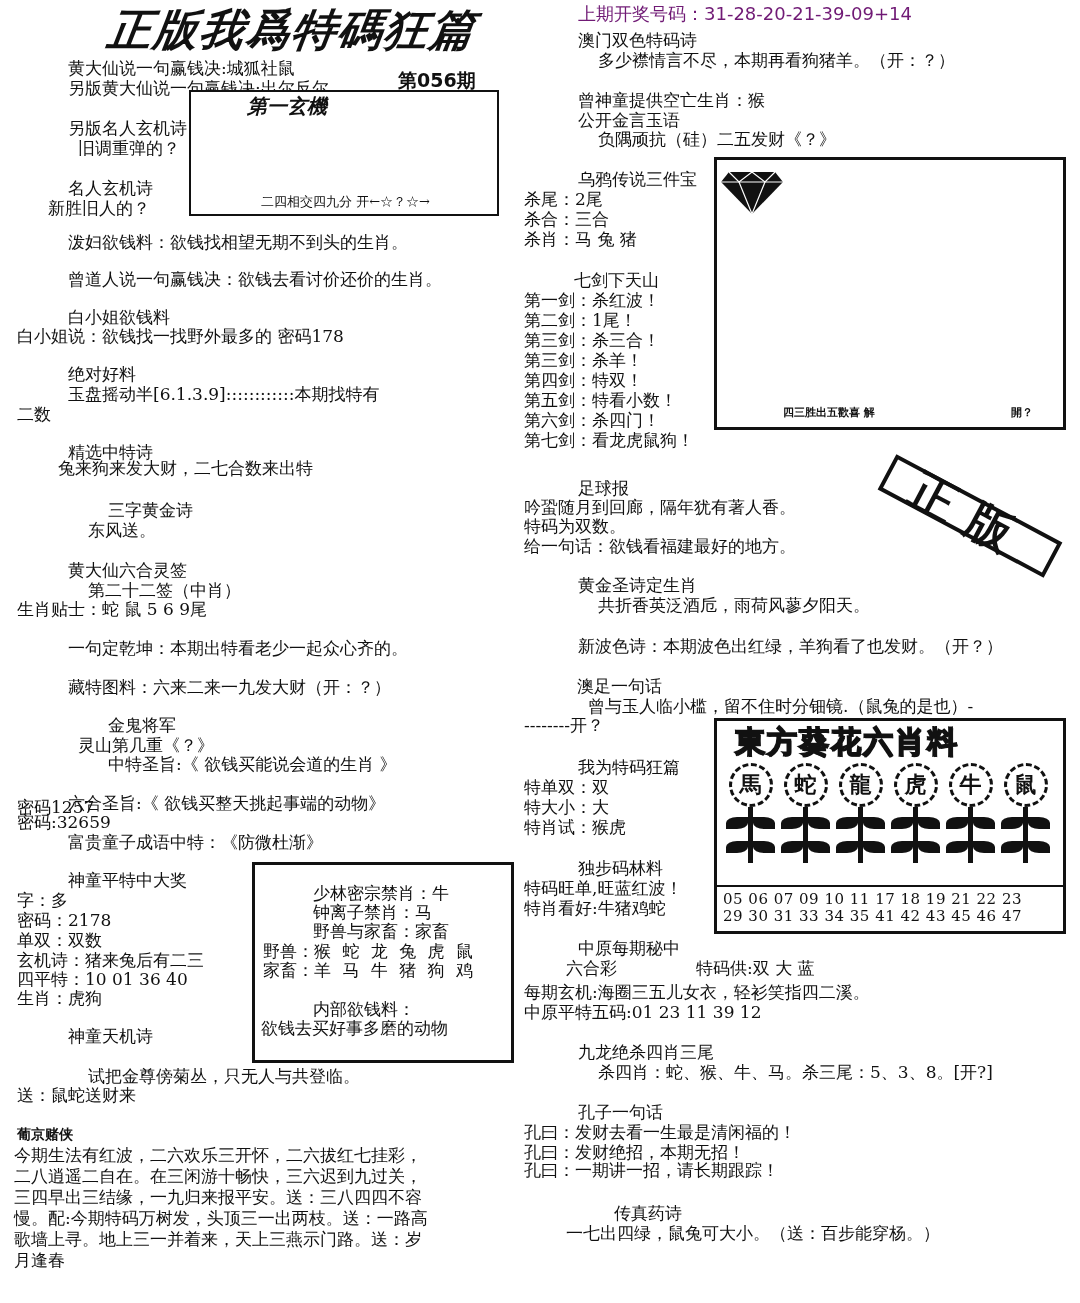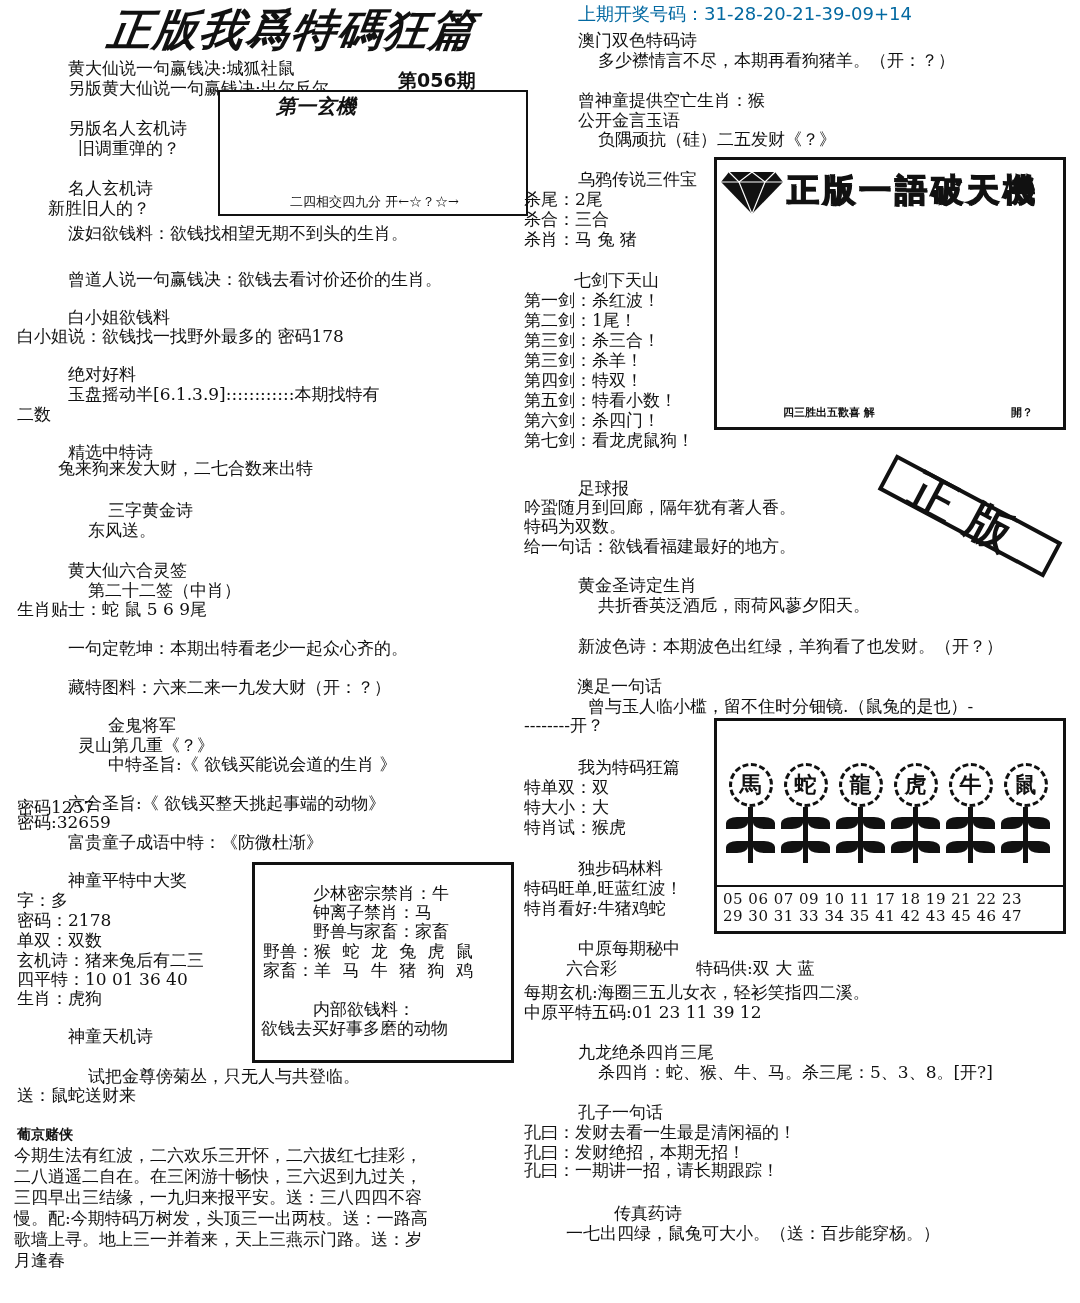--- a/index.html
+++ b/index.html
@@ -2,21 +2,21 @@
 <html><head>
 <meta charset="utf-8">
 <style>
   html,body{margin:0;padding:0;background:#fff;}
   body{width:1080px;height:1303px;position:relative;overflow:hidden;
        font-family:"DejaVu Serif","Liberation Serif",serif;color:#111;font-size:17px;line-height:20px;}
   .abs{position:absolute;white-space:pre;}
   .title{font-family:"DejaVu Sans","Liberation Sans",sans-serif;font-weight:900;font-style:italic;
          font-size:44px;line-height:48px;letter-spacing:2px;transform:skewX(-8deg);}
   .issue{font-family:"DejaVu Sans","Liberation Sans",sans-serif;font-weight:bold;font-size:19px;text-align:right;}
-  .red{color:#0369a1;font-family:"DejaVu Sans","Liberation Sans",sans-serif;font-size:18px;line-height:20px;}
+  .red{color:#701a75;font-family:"DejaVu Sans","Liberation Sans",sans-serif;font-size:18px;line-height:20px;}
   .box{position:absolute;border:2px solid #111;background:#fff;}
   .box-thick{border-width:3px;}
   .bold-sans{font-family:"DejaVu Sans","Liberation Sans",sans-serif;font-weight:bold;}
   .outline{font-family:"DejaVu Serif","Liberation Serif",serif;font-weight:bold;color:#fff;
            -webkit-text-stroke:1.5px #111;text-shadow:1px 1px 0 #111;}
   .small{font-size:11px;}
   .stamp{position:absolute;border:4px solid #111;transform:rotate(28deg);
          font-family:"DejaVu Sans","Liberation Sans",sans-serif;font-weight:900;font-size:46px;
          padding:6px 26px;letter-spacing:18px;}
   .flower{display:inline-block;width:48px;text-align:center;vertical-align:top;}
@@ -34,26 +34,26 @@
 
 <div class="abs" style="left:68px;top:58px;">黄大仙说一句赢钱决:城狐社鼠</div>
 <div class="abs" style="left:68px;top:78px;">另版黄大仙说一句赢钱决:出尔反尔</div>
 <div class="abs issue" style="left:398px;top:70px;">第056期</div>
 
 <div class="abs" style="left:68px;top:118px;">另版名人玄机诗</div>
 <div class="abs" style="left:78px;top:138px;">旧调重弹的？</div>
 <div class="abs" style="left:68px;top:178px;">名人玄机诗</div>
 <div class="abs" style="left:48px;top:198px;">新胜旧人的？</div>
 
-<div class="box" style="left:218px;top:90px;width:306px;height:122px;text-align:center;">
+<div class="box" style="left:189px;top:90px;width:306px;height:122px;text-align:center;">
   <div class="abs bold-sans" style="left:56px;top:4px;font-size:20px;font-style:italic;">第一玄機</div>
   <div class="abs" style="left:70px;top:100px;font-size:13px;">二四相交四九分 开←☆？☆→</div>
 </div>
 
-<div class="abs" style="left:68px;top:224px;font-family:Liberation Serif, serif;">泼妇欲钱料：欲钱找相望无期不到头的生肖。</div>
+<div class="abs" style="left:68px;top:232px;">泼妇欲钱料：欲钱找相望无期不到头的生肖。</div>
 <div class="abs" style="left:68px;top:269px;">曾道人说一句赢钱决：欲钱去看讨价还价的生肖。</div>
 <div class="abs" style="left:68px;top:307px;">白小姐欲钱料</div>
 <div class="abs" style="left:17px;top:326px;">白小姐说：欲钱找一找野外最多的 密码178</div>
 <div class="abs" style="left:68px;top:364px;">绝对好料</div>
 <div class="abs" style="left:68px;top:384px;">玉盘摇动半[6.1.3.9]::::::::::::本期找特有</div>
 <div class="abs" style="left:17px;top:404px;">二数</div>
 
 <div class="abs" style="left:68px;top:442px;">精选中特诗</div>
 <div class="abs" style="left:58px;top:458px;">兔来狗来发大财，二七合数来出特</div>
 <div class="abs" style="left:108px;top:500px;">三字黄金诗</div>
@@ -123,21 +123,20 @@
 <div class="abs" style="left:524px;top:410px;">第六剑：杀四门！</div>
 <div class="abs" style="left:524px;top:430px;">第七剑：看龙虎鼠狗！</div>
 
 <div class="box box-thick" style="left:714px;top:157px;width:346px;height:267px;">
   <svg class="abs" style="left:4px;top:8px;" width="62" height="48" viewBox="0 0 62 48">
     <polygon points="8,4 54,4 62,14 31,46 0,14" fill="#111"></polygon>
     <polyline points="0,14 62,14" stroke="#fff" stroke-width="1.2" fill="none"></polyline>
     <polyline points="18,14 31,46 44,14" stroke="#fff" stroke-width="1.2" fill="none"></polyline>
     <polyline points="8,4 18,14 31,4 44,14 54,4" stroke="#fff" stroke-width="1.2" fill="none"></polyline>
   </svg>
-  <div class="abs outline" style="left:70px;top:12px;font-size:32px;line-height:36px;letter-spacing:4px;">正版一語破天機</div>
   <div class="abs small bold-sans" style="left:66px;top:243px;">四三胜出五歡喜 解</div>
   <div class="abs small bold-sans" style="left:294px;top:243px;">開？</div>
 </div>
 
 <div class="abs" style="left:578px;top:478px;">足球报</div>
 <div class="abs" style="left:524px;top:497px;">吟蛩随月到回廊，隔年犹有著人香。</div>
 <div class="abs" style="left:524px;top:516px;">特码为双数。</div>
 <div class="abs" style="left:524px;top:536px;">给一句话：欲钱看福建最好的地方。</div>
 
 <div class="stamp" style="left:876px;top:496px;">正版</div>
@@ -151,20 +150,21 @@
 
 <div class="abs" style="left:578px;top:757px;">我为特码狂篇</div>
 <div class="abs" style="left:524px;top:777px;">特单双：双</div>
 <div class="abs" style="left:524px;top:797px;">特大小：大</div>
 <div class="abs" style="left:524px;top:817px;">特肖试：猴虎</div>
 <div class="abs" style="left:578px;top:858px;">独步码林料</div>
 <div class="abs" style="left:524px;top:878px;">特码旺单,旺蓝红波！</div>
 <div class="abs" style="left:524px;top:898px;text-align:right;">特肖看好:牛猪鸡蛇</div>
 
 <div class="box box-thick" style="left:714px;top:718px;width:346px;height:210px;">
+  <div class="abs outline" style="left:18px;top:4px;font-size:30px;line-height:34px;letter-spacing:2px;">東方葵花六肖料</div>
   <div class="abs" style="left:6px;top:42px;white-space:nowrap;">
     <div class="flower" style="width:55px;"><div class="head">馬</div><div class="stem">
           <span class="leaf" style="left:-22px;top:10px;"></span>
           <span class="leaf" style="left:5px;top:10px;transform:scaleX(-1);"></span>
           <span class="leaf" style="left:-22px;top:34px;"></span>
           <span class="leaf" style="left:5px;top:34px;transform:scaleX(-1);"></span>
         </div></div><div class="flower" style="width:55px;"><div class="head">蛇</div><div class="stem">
           <span class="leaf" style="left:-22px;top:10px;"></span>
           <span class="leaf" style="left:5px;top:10px;transform:scaleX(-1);"></span>
           <span class="leaf" style="left:-22px;top:34px;"></span>

